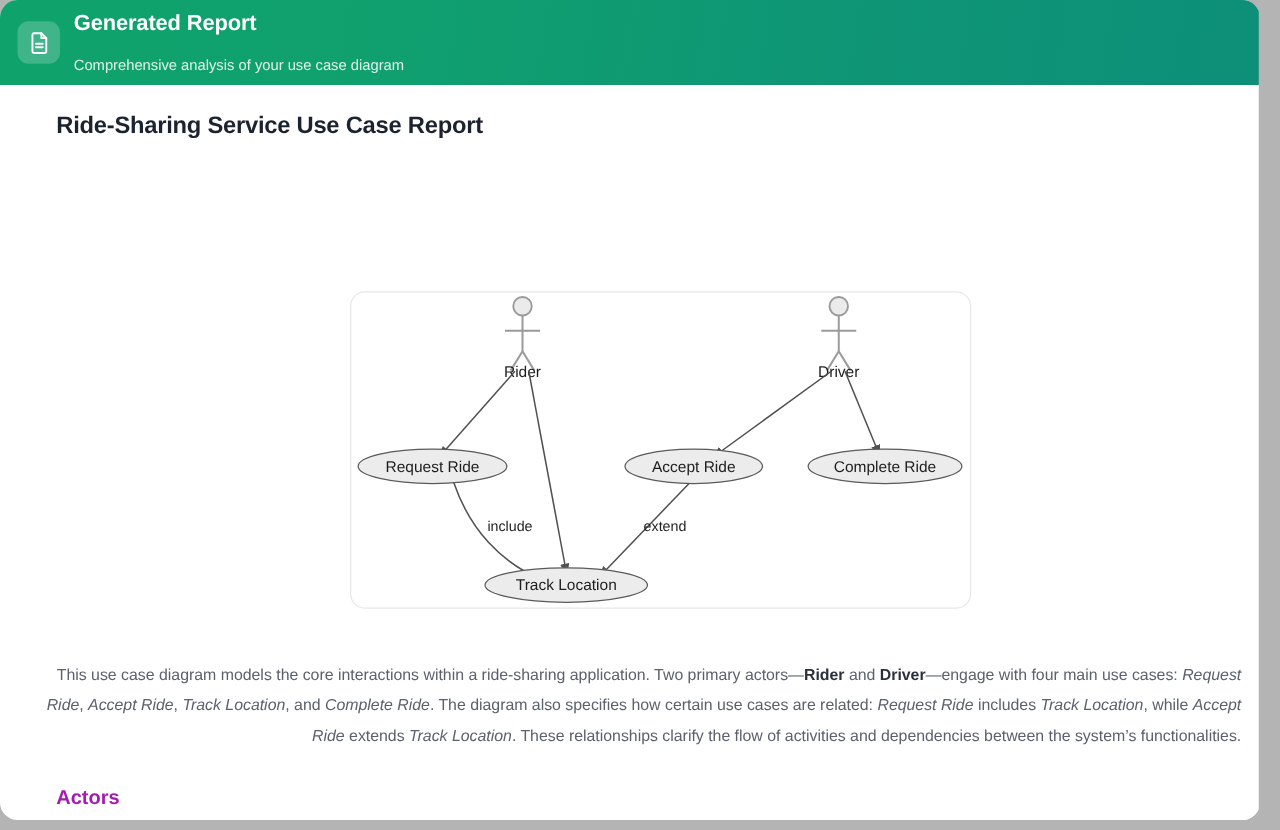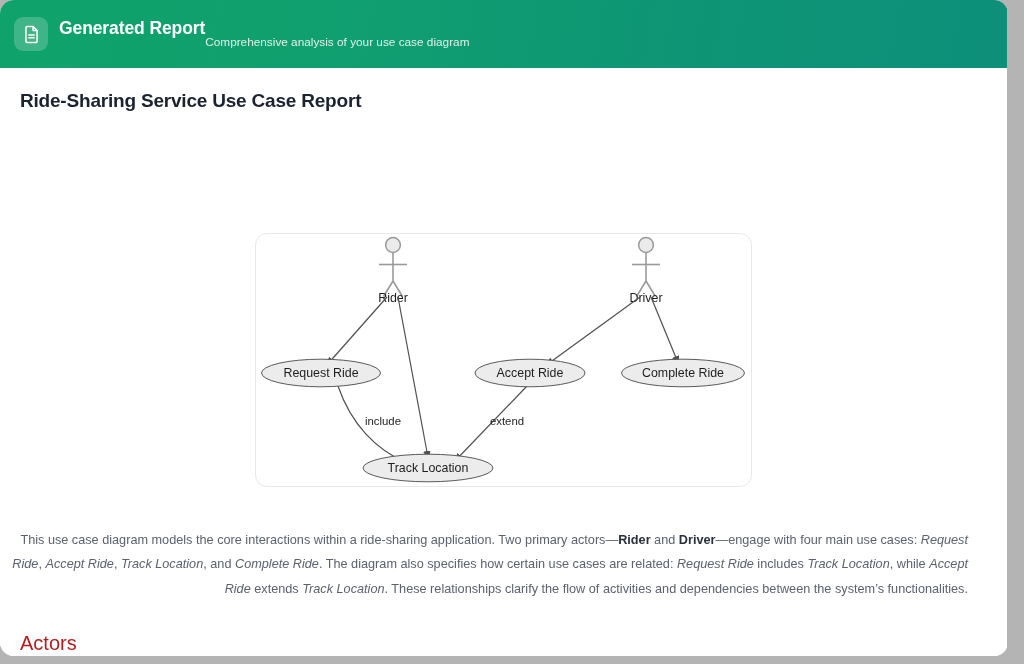--- a/index.html
+++ b/index.html
@@ -29,21 +29,21 @@
     padding: 0 20px 0 14px;
   }
   #header-icon-box {
     width: 34px; height: 34px;
     border-radius: 9px;
     background: rgba(255,255,255,0.20);
     display: flex; align-items: center; justify-content: center;
     flex: 0 0 auto;
     margin-right: 11px;
   }
-  #header-text { display: flex; flex-direction: row; justify-content: center; }
+  #header-text { display: flex; flex-direction: column; justify-content: center; }
   #header-title {
     color: #ffffff;
     font-size: 17.5px;
     font-weight: bold;
     letter-spacing: -0.1px;
     line-height: 20px;
   }
   #header-subtitle {
     color: #dff1e9;
     font-size: 11.8px;
@@ -64,20 +64,21 @@
     cursor: pointer;
     white-space: nowrap;
   }
   
   #report-body {
     position: relative;
     height: 588px;
     background: #ffffff;
     padding: 20px 20px 0 20px;
     overflow: hidden;
+    margin-left: 25px;
   }
   #page-title {
     font-size: 19px;
     font-weight: bold;
     color: #1b2230;
     letter-spacing: -0.2px;
     margin: 0 0 0 0;
     line-height: 26px;
   }
   #summary-heading {
@@ -112,23 +113,23 @@
     font-size: 12.7px;
     line-height: 24.5px;
     color: #5b616e;
     text-align: right;
   }
   #summary-paragraph b { color: #2a303c; font-weight: bold; }
   #summary-paragraph i { font-style: italic; }
   #actors-heading {
     position: absolute;
     left: 20px; top: 546px;
-    font-size: 20px;
-    font-weight: normal;
-    color: #b91c1c;
+    font-size: 16px;
+    font-weight: bold;
+    color: #a21caf;
     line-height: 24px;
   }
   #actors-list {
     position: absolute;
     left: 20px; top: 583px;
     width: 960px;
     margin: 0; padding: 0;
     list-style: none;
   }
   #actors-list li {

